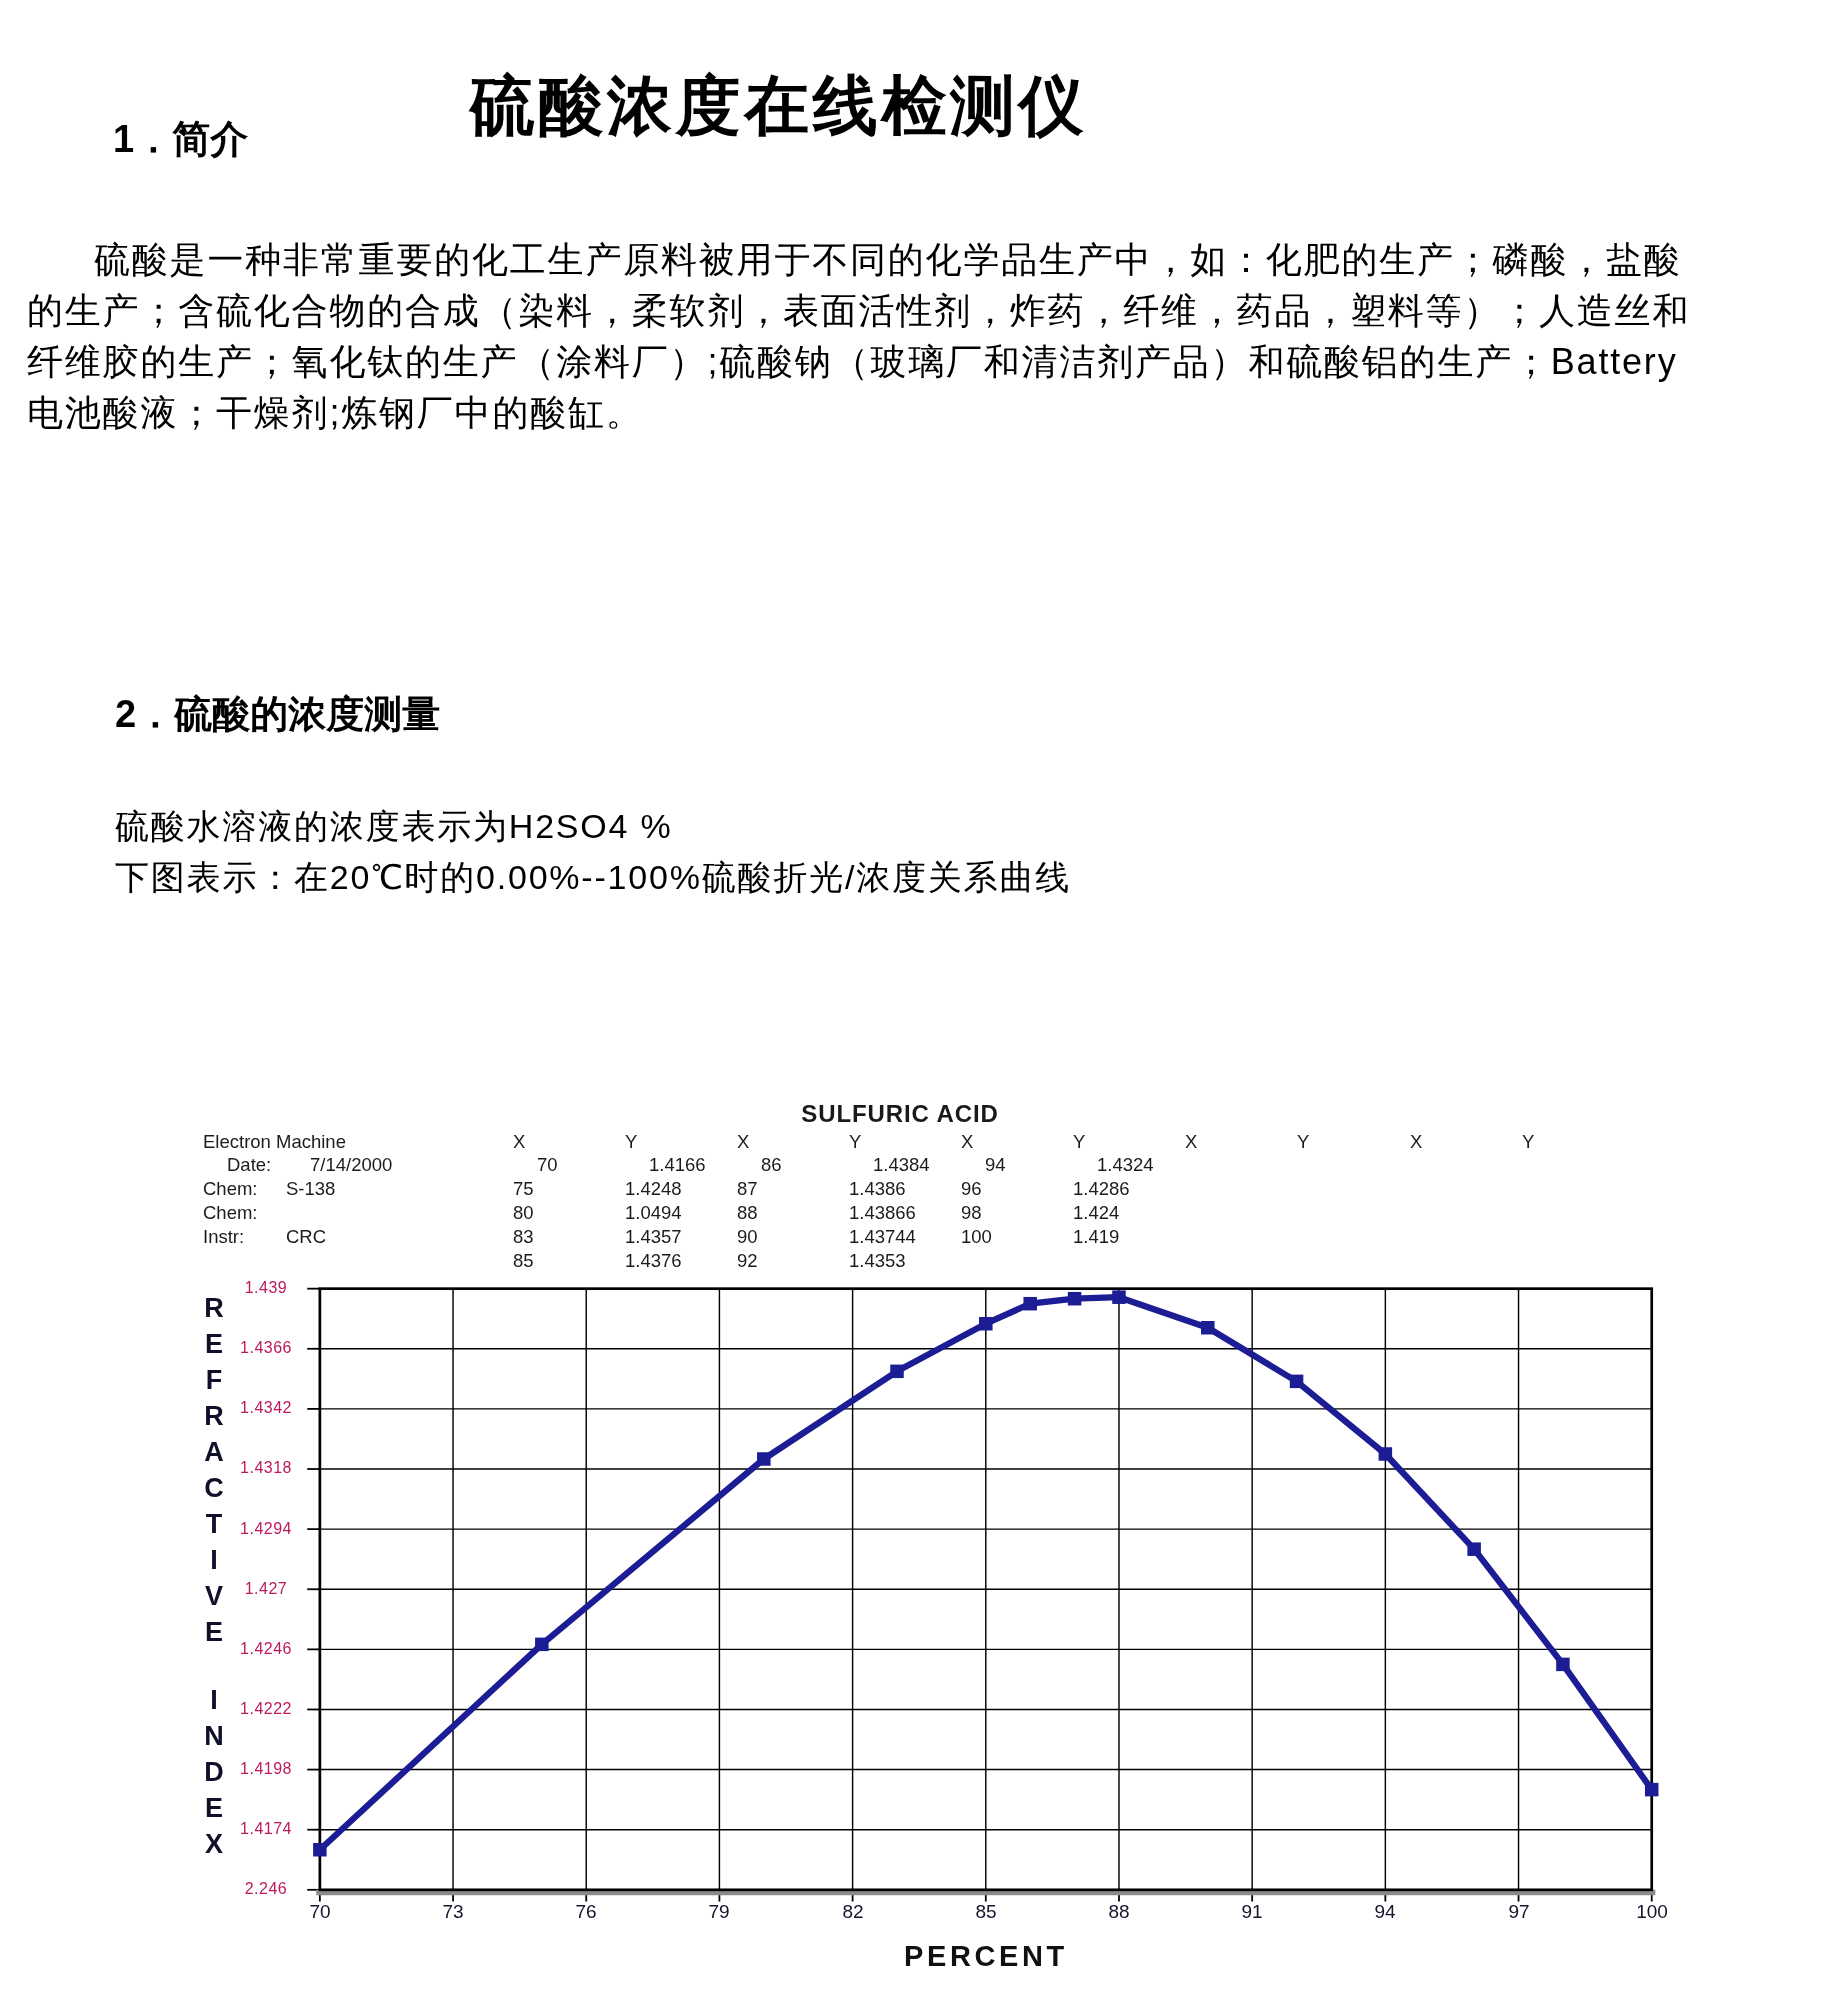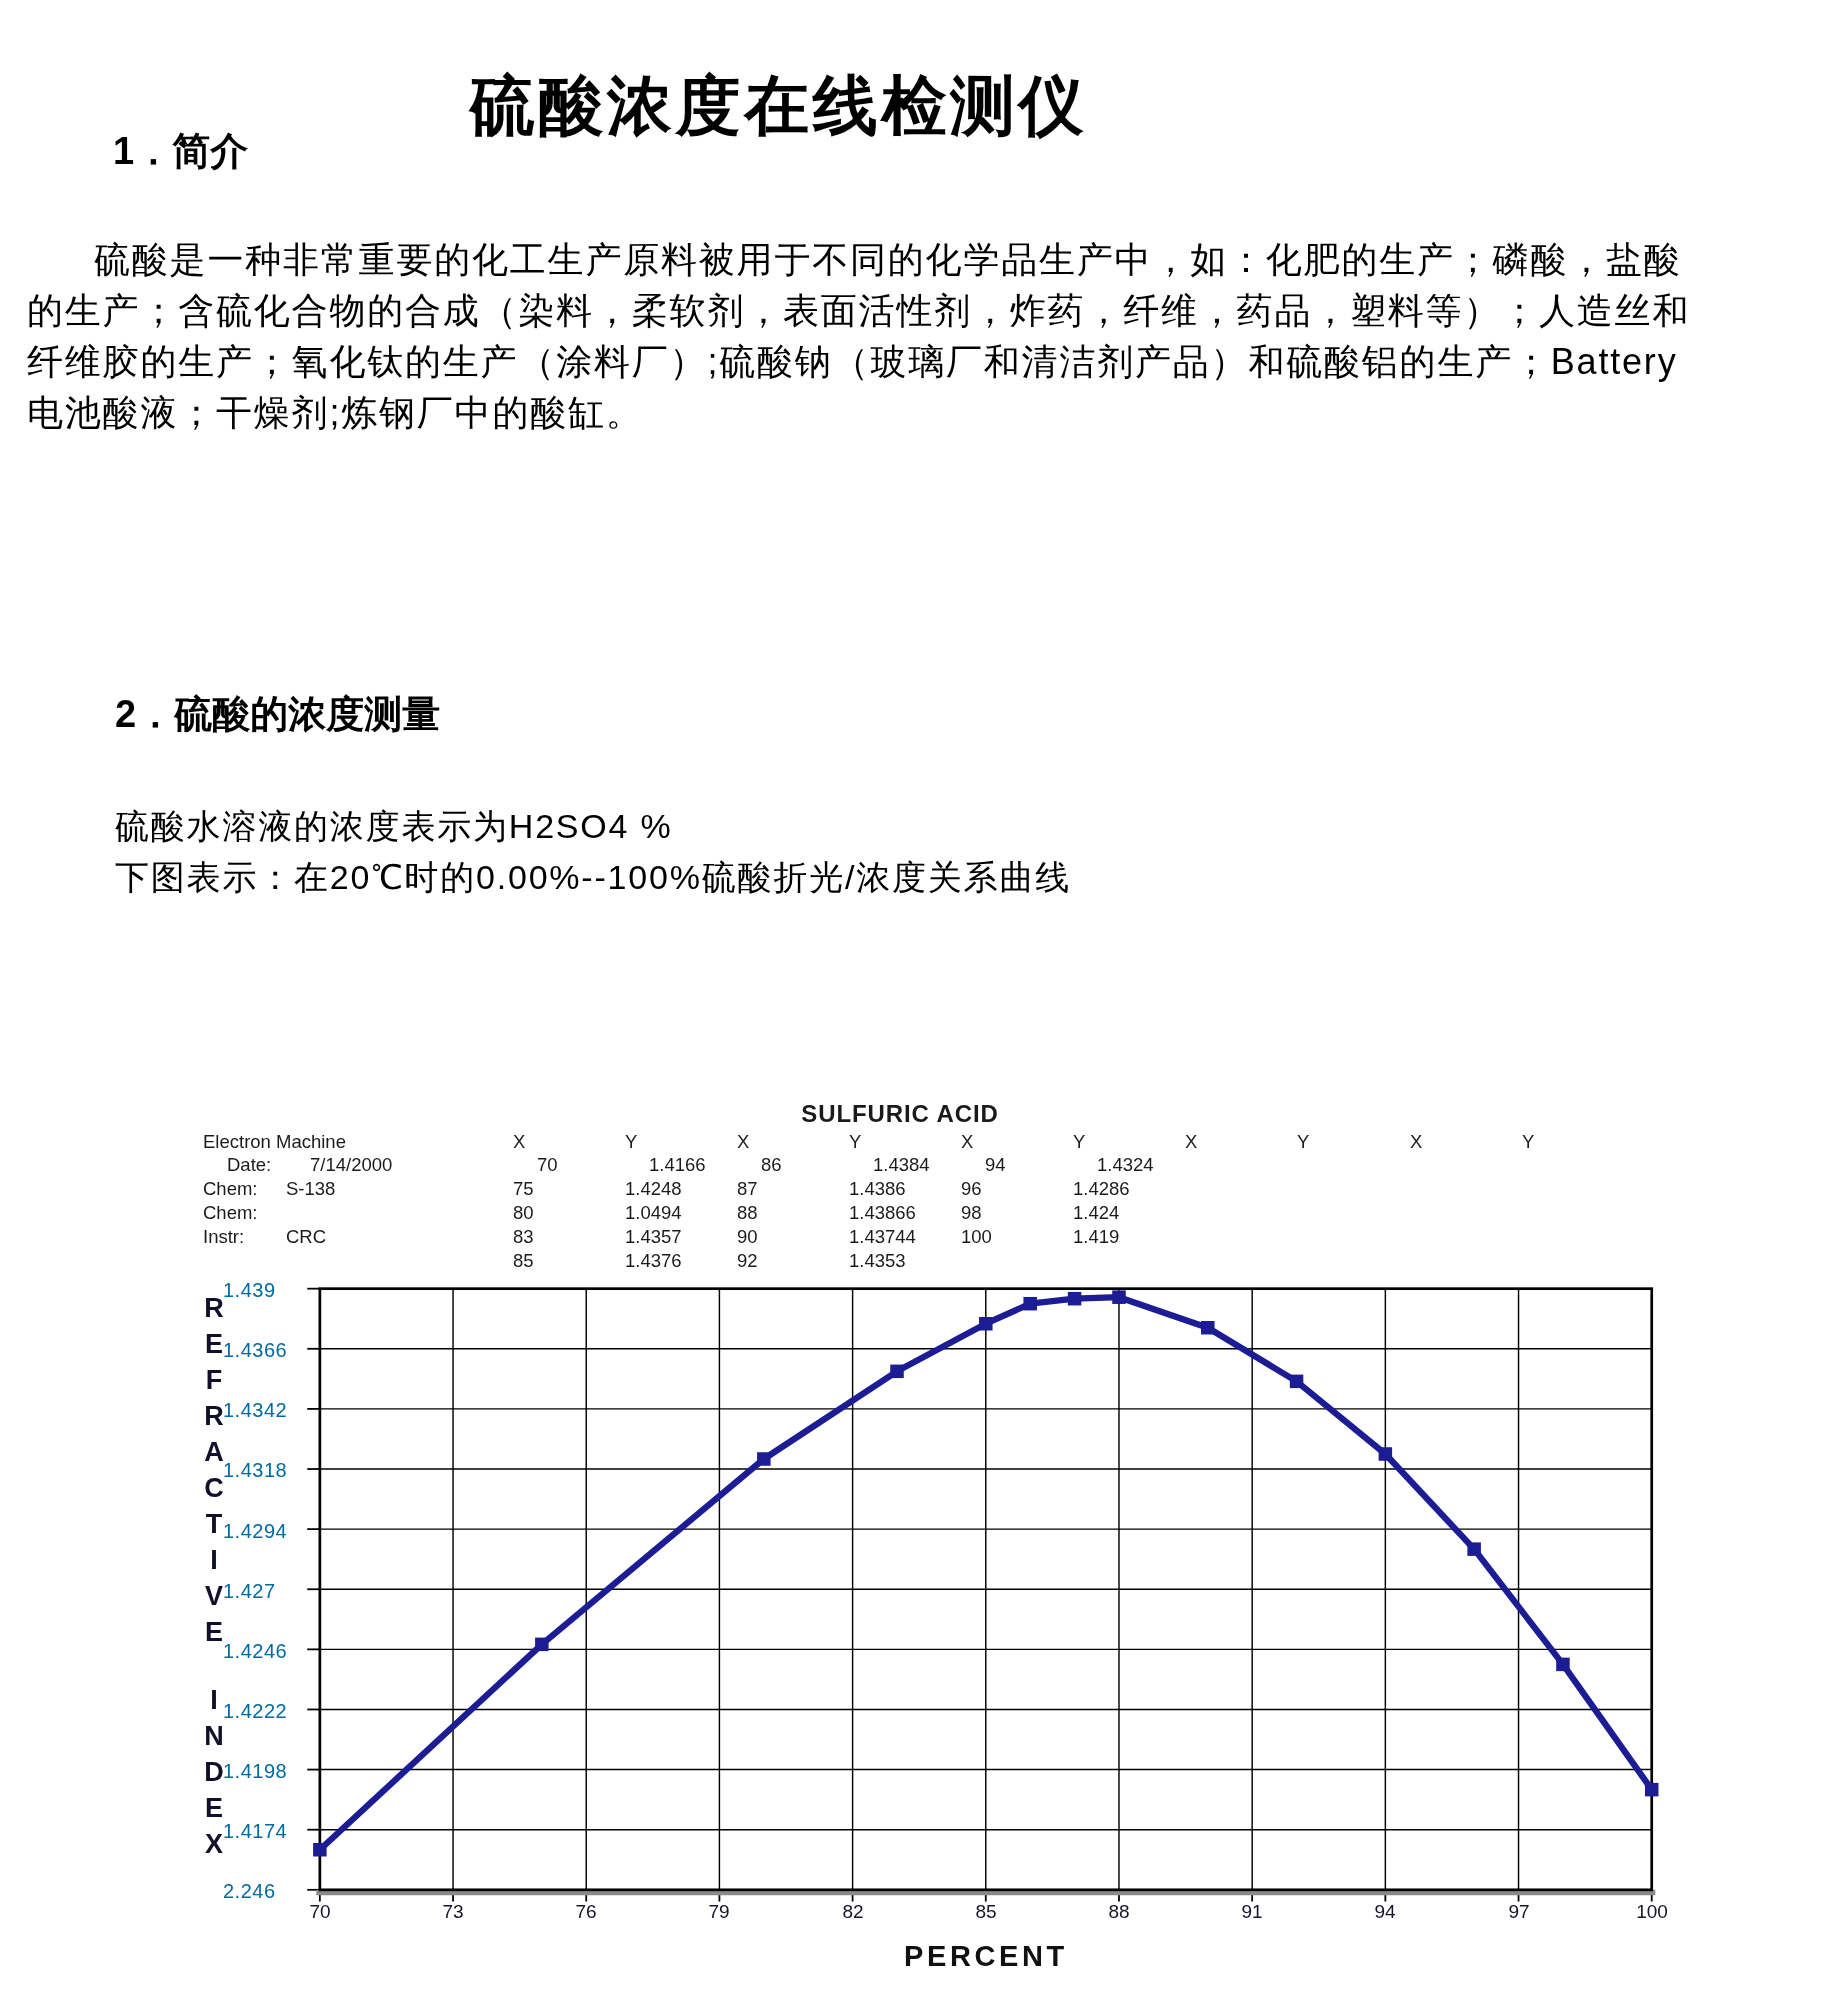--- a/index.html
+++ b/index.html
@@ -4,21 +4,21 @@
 <style>
   html,body{margin:0;padding:0;background:#fff;}
   .page{position:relative;width:1824px;height:2014px;background:#ffffff;
         font-family:"Liberation Sans",sans-serif;color:#000;overflow:hidden;}
 
   .doc-title{position:absolute;top:18px;left:0;width:1557px;text-align:center;
              font-family:"Liberation Serif",serif;font-weight:700;font-size:65px;
              letter-spacing:3.6px;}
 
   .h2{position:absolute;font-weight:700;font-size:38px;white-space:nowrap;}
-  #h-s1{left:113px;top:126px;}
+  #h-s1{left:113px;top:114px;}
   #h-s2{left:115px;top:689px;}
 
   .para{position:absolute;left:27px;width:1797px;font-size:36px;line-height:51px;
         letter-spacing:1.8px;}
   .para .line{white-space:nowrap;overflow:hidden;}
   .para .line.indent{padding-left:67px;}
   #para1{top:234px;}
   #para2{top:479px;}
 
   .bodyline{position:absolute;left:115px;font-size:34px;letter-spacing:1.8px;white-space:nowrap;}
@@ -32,22 +32,22 @@
   .chead-row span{position:absolute;white-space:nowrap;}
   .ci-label{left:203px;}
   .ci-value{left:286px;}
 
   #chart-svg{position:absolute;left:0;top:0;width:1824px;height:2014px;}
 
   #ylabel{position:absolute;left:189px;top:1290px;width:50px;text-align:center;
           font-size:27px;font-weight:700;line-height:36px;color:#10102a;}
   #ylabel .sp{height:32px;}
 
-  .ytick{position:absolute;left:223px;width:86px;text-align:left;font-size:20px;
-         color:#0369a1;letter-spacing:0.5px;}
+  .ytick{position:absolute;left:223px;width:86px;text-align:center;font-size:16px;
+         color:#be185d;letter-spacing:0.5px;}
   .xtick{position:absolute;width:58px;text-align:center;font-size:19px;color:#14142e;}
 
   .xlabel{position:absolute;left:806px;top:1940px;width:360px;text-align:center;
           font-size:29px;font-weight:700;letter-spacing:3.6px;color:#111;}
 </style>
 </head>
 <body>
 
 <div class="page">
 

